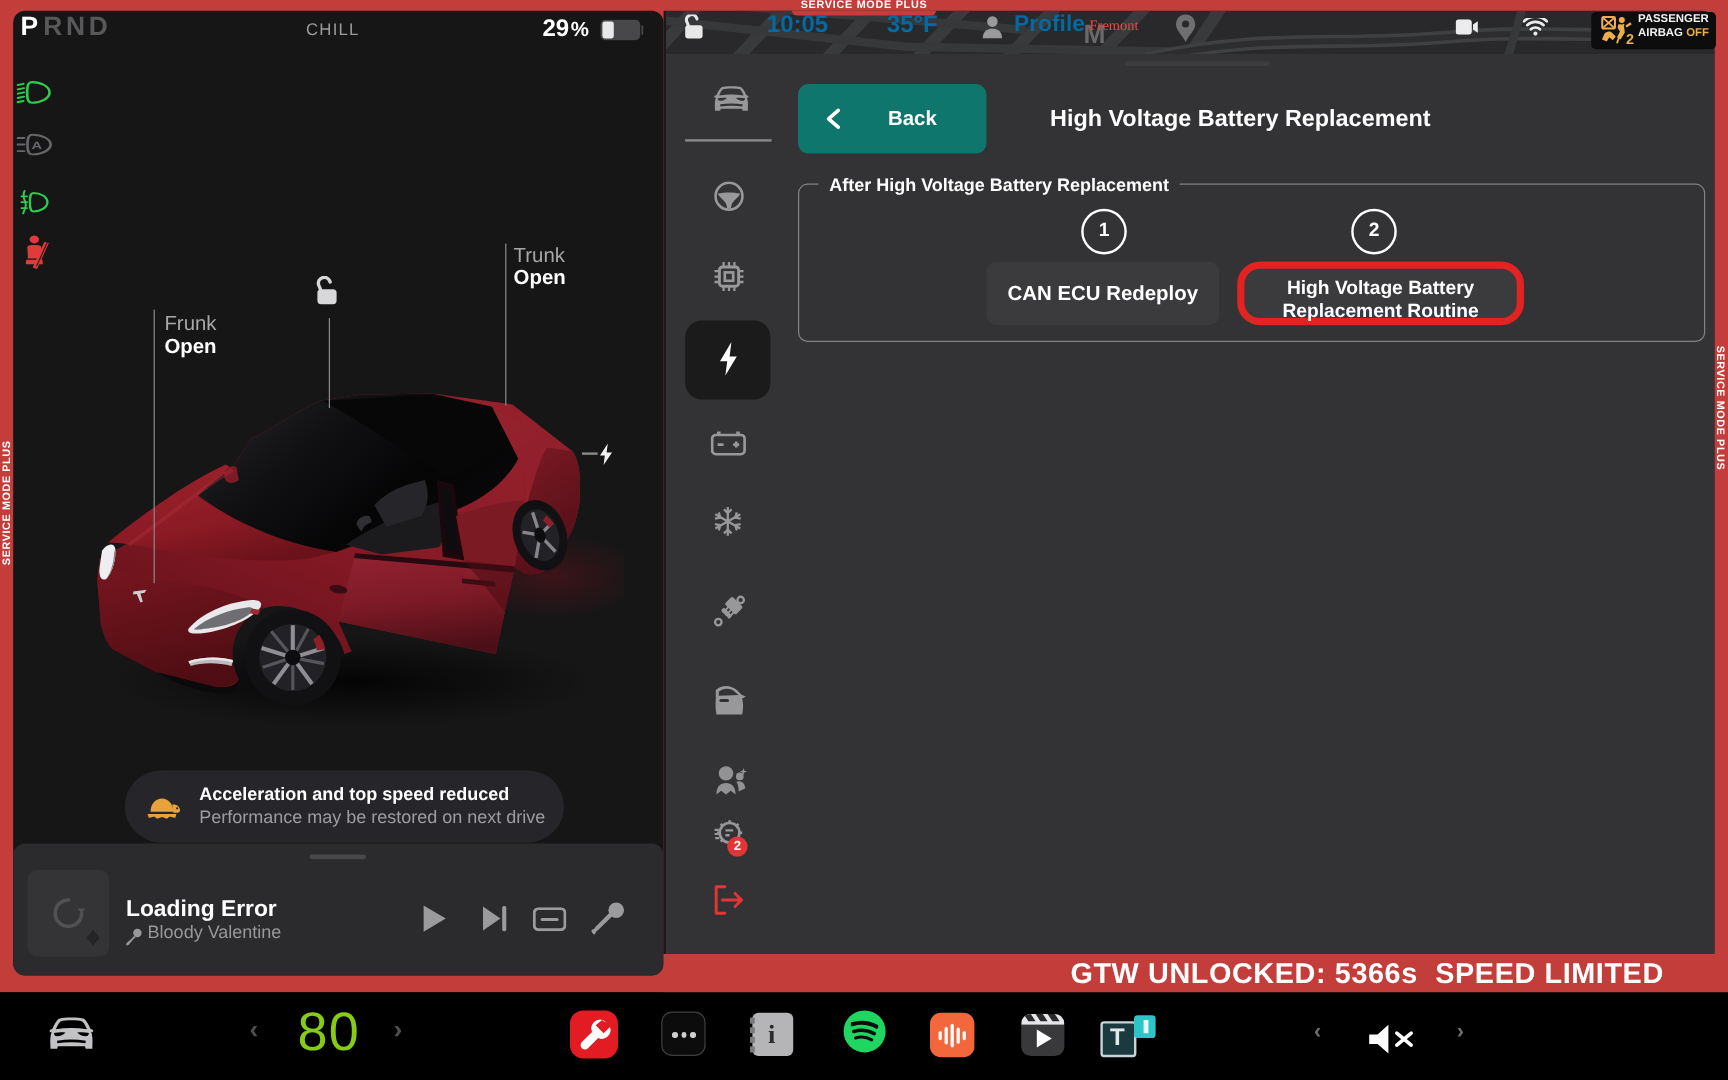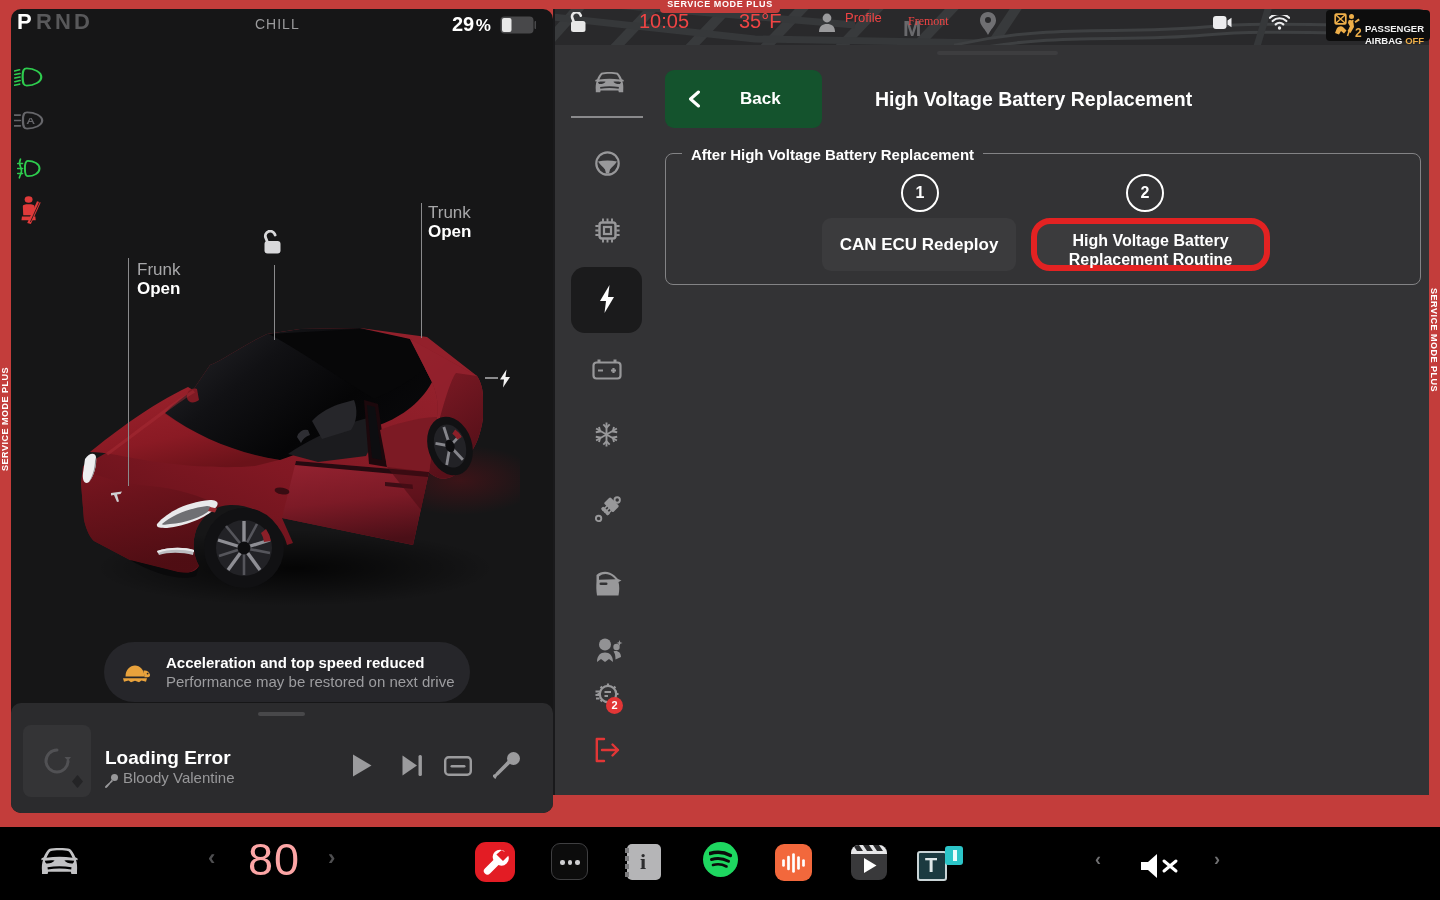--- a/index.html
+++ b/index.html
@@ -37,46 +37,46 @@
   #media .pill{position:absolute;left:247px;top:9px;width:47px;height:4px;border-radius:2px;background:#48484a;}
   #art{position:absolute;left:12px;top:22px;width:68px;height:72px;background:#343436;border-radius:8px;}
   #mtitle{position:absolute;left:94px;top:44px;font-size:19px;font-weight:bold;color:#fff;}
   #msub{position:absolute;left:108px;top:66px;font-size:15px;color:#98989a;}
 
   
   #map{position:absolute;left:555px;top:9px;width:874px;height:36px;background:#29292b;border-top-right-radius:10px;overflow:hidden;}
   #rightpanel{position:absolute;left:555px;top:45px;width:874px;height:750px;background:#333335;}
   #rp-pill{position:absolute;left:382px;top:6px;width:121px;height:4px;border-radius:2px;background:#3d3d3f;}
   
-  .sbtxt{position:absolute;color:#ef4444;font-weight:normal;}
+  .sbtxt{position:absolute;color:#0369a1;font-weight:bold;}
 
   
   #sidebar{position:absolute;left:0px;top:0px;width:100px;height:750px;}
   #seltile{position:absolute;left:16px;top:222px;width:71px;height:66px;background:#1b1b1c;border-radius:14px;}
   #sidediv{position:absolute;left:16px;top:71px;width:72px;height:1.5px;background:#8a8a8c;}
 
   
-  #backbtn{position:absolute;left:110px;top:25px;width:157px;height:58px;background:#14532d;border-radius:9px;color:#fff;}
+  #backbtn{position:absolute;left:110px;top:25px;width:157px;height:58px;background:#0f766e;border-radius:9px;color:#fff;}
   #backbtn .bt{position:absolute;left:75px;top:19px;font-size:17px;font-weight:bold;}
   #rtitle{position:absolute;left:320px;top:43px;width:600px;font-size:19.5px;font-weight:bold;color:#fff;letter-spacing:0px;}
 
   
   #fset{position:absolute;left:110px;top:108px;width:754px;height:130px;border:1px solid #838385;border-radius:8px;}
   #fleg{position:absolute;left:16px;top:-8px;background:#333335;padding:0 9px;font-size:15px;font-weight:bold;color:#fff;white-space:nowrap;}
   .numcirc{position:absolute;width:34px;height:34px;border:2px solid #fff;border-radius:50%;color:#fff;font-size:16px;font-weight:bold;text-align:center;line-height:34px;}
   .gbtn{position:absolute;background:#3b3b3d;border-radius:9px;color:#fff;font-weight:bold;text-align:center;}
 
   
   #banner{position:absolute;left:553px;top:795px;width:887px;height:32px;background:#c33d3b;color:#fff;font-size:24px;font-weight:bold;}
   #banner span{position:absolute;top:3px;white-space:nowrap;letter-spacing:0.5px;}
 
   
   #taskbar{position:absolute;left:0;top:827px;width:1440px;height:73px;background:#000;}
   .tbchev{position:absolute;color:#4f4f51;font-size:22px;font-weight:bold;}
-  #temp80{position:absolute;left:248px;top:7px;font-size:45px;color:#fca5a5;letter-spacing:1px;}
+  #temp80{position:absolute;left:248px;top:7px;font-size:45px;color:#84cc16;letter-spacing:1px;}
   .appico{position:absolute;top:15px;width:40px;height:40px;border-radius:10px;}
 </style>
 </head>
 <body>
 <div id="stage">
   <div id="redbg"></div>
   <div class="abs" style="left:660px;top:9px;width:120px;height:4px;background:#c33d3b;border-radius:0 0 5px 5px;z-index:5;"></div>
   <div id="smp-top">SERVICE MODE PLUS</div>
   <div class="smp-side" id="smp-left">SERVICE MODE PLUS</div>
   <div class="smp-side" id="smp-right">SERVICE MODE PLUS</div>
@@ -377,21 +377,21 @@
   <svg class="abs" style="left:566px;top:12px;" width="22" height="21" viewBox="0 0 22 21">
     <path d="M7.5 9 L6.2 5.8 a4.4 4.4 0 0 1 8.2 -3.1 l0.4 1" fill="none" stroke="#e8e8e8" stroke-width="2.6" stroke-linecap="round"></path>
     <rect x="5" y="9" width="14.5" height="11" rx="2.5" fill="#e8e8e8"></rect>
   </svg>
   <div class="abs sbtxt" style="left:639px;top:10px;font-size:20px;">10:05</div>
   <div class="abs sbtxt" style="left:739px;top:10px;font-size:20px;">35°F</div>
   <svg class="abs" style="left:818px;top:13px;" width="18" height="19" viewBox="0 0 18 19">
     <circle cx="9" cy="5" r="4.4" fill="#9a9a9c"></circle>
     <path d="M1 19 C1 13 4.5 11 9 11 C13.5 11 17 13 17 19 Z" fill="#9a9a9c"></path>
   </svg>
-  <div class="abs sbtxt" style="left:845px;top:10px;font-size:13px;">Profile</div>
+  <div class="abs sbtxt" style="left:845px;top:10px;font-size:19px;">Profile</div>
   <svg class="abs" style="left:1213px;top:16px;" width="19" height="13" viewBox="0 0 19 13">
     <rect x="0" y="0" width="13.5" height="13" rx="3" fill="#ececee"></rect>
     <path d="M14.5 4.5 L18.5 1.8 V 11.2 L14.5 8.5 Z" fill="#ececee"></path>
   </svg>
   <svg class="abs" style="left:1269px;top:15px;" width="21" height="15" viewBox="0 0 21 15">
     <circle cx="10.5" cy="13" r="1.7" fill="#ececee"></circle>
     <path d="M6.7 9.4 a5.6 5.6 0 0 1 7.6 0" fill="none" stroke="#ececee" stroke-width="2.2" stroke-linecap="round"></path>
     <path d="M3.6 6 a10 10 0 0 1 13.8 0" fill="none" stroke="#ececee" stroke-width="2.2" stroke-linecap="round"></path>
     <path d="M0.9 2.8 a13.8 13.8 0 0 1 19.2 0" fill="none" stroke="#ececee" stroke-width="2.2" stroke-linecap="round"></path>
   </svg>
@@ -403,21 +403,21 @@
       </g>
       <g fill="#edae49">
         <circle cx="17.5" cy="3.6" r="2.5"></circle>
         <path d="M14.5 7.5 C17 6.5 19 7.5 19.5 10 L20 14 L16.5 20 L13.5 18 L16 13.5 L14 10 Z"></path>
         <path d="M20.5 8.5 L24.5 5.5 L25.8 7.2 L21.5 10 Z"></path>
         <path d="M1 20 L2.8 15.5 C4.5 13 7.5 12.5 9.5 14.5 L12.5 17.5 L10 20.5 L7 18 L5 21.5 Z"></path>
       </g>
       <path d="M19 7 L13.5 23" stroke="#edae49" stroke-width="1.6"></path>
       <text x="21" y="23.5" font-size="12" font-weight="bold" fill="#edae49" font-family="Liberation Sans,sans-serif">2</text>
     </svg>
-    <div style="position:absolute;left:39px;top:13px;font-size:9.5px;font-weight:bold;color:#f2f2f2;line-height:12px;letter-spacing:0px;white-space:nowrap;text-align:center;">PASSENGER<br>AIRBAG <span style="color:#edae49;">OFF</span></div>
+    <div style="position:absolute;left:39px;top:0;font-size:9.5px;font-weight:bold;color:#f2f2f2;line-height:12px;letter-spacing:0px;white-space:nowrap;">PASSENGER<br>AIRBAG <span style="color:#edae49;">OFF</span></div>
   </div>
 
   <div id="rightpanel">
     <div id="rp-pill"></div>
     <div id="sidebar">
       <div id="sidediv"></div>
 
       <svg class="abs" style="left:40px;top:26px;" width="29" height="23" viewBox="0 0 37 29">
       <path fill-rule="evenodd" fill="#98989a" d="M8 2 C12 0.6 25 0.6 29 2 C31 3.5 33 7 34.3 10.3 L36.6 11.4 L36.6 13.2 L35 12.8 C36 16 36.4 20 36 24 L36 27 L30.4 27 L29.8 24.8 L7.2 24.8 L6.6 27 L1 27 L1 24 C0.6 20 1 16 2 12.8 L0.4 13.2 L0.4 11.4 L2.7 10.3 C4 7 6 3.5 8 2 Z
       M9.4 4.2 C7.8 5.8 6.5 8.2 5.5 10.8 C14 9.4 23 9.4 31.5 10.8 C30.5 8.2 29.2 5.8 27.6 4.2 C23.5 3 13.5 3 9.4 4.2 Z
@@ -520,20 +520,24 @@
     <div id="rtitle">High Voltage Battery Replacement</div>
     <div id="fset">
       <div id="fleg">After High Voltage Battery Replacement</div>
       <div class="numcirc" style="left:235px;top:20px;">1</div>
       <div class="numcirc" style="left:460px;top:20px;">2</div>
       <div class="gbtn" id="btn1" style="left:156px;top:64px;width:194px;height:53px;font-size:17px;line-height:53px;">CAN ECU Redeploy</div>
       <div class="gbtn" id="btn2" style="left:365px;top:64px;width:227px;height:34px;font-size:16px;line-height:19px;padding-top:7px;border:6px solid #e32222;border-radius:19px;">High Voltage Battery<br>Replacement Routine</div>
     </div>
   </div>
 
+  <div id="banner">
+    <span style="left:339px;">GTW UNLOCKED: 5366s</span>
+    <span style="left:643px;">SPEED LIMITED</span>
+  </div>
 
   <div id="taskbar">
 
     <svg class="abs" style="left:41px;top:20px;" width="37" height="29" viewBox="0 0 37 29">
       <path fill-rule="evenodd" fill="#c2c2c4" d="M8 2 C12 0.6 25 0.6 29 2 C31 3.5 33 7 34.3 10.3 L36.6 11.4 L36.6 13.2 L35 12.8 C36 16 36.4 20 36 24 L36 27 L30.4 27 L29.8 24.8 L7.2 24.8 L6.6 27 L1 27 L1 24 C0.6 20 1 16 2 12.8 L0.4 13.2 L0.4 11.4 L2.7 10.3 C4 7 6 3.5 8 2 Z
       M9.4 4.2 C7.8 5.8 6.5 8.2 5.5 10.8 C14 9.4 23 9.4 31.5 10.8 C30.5 8.2 29.2 5.8 27.6 4.2 C23.5 3 13.5 3 9.4 4.2 Z
       M3.8 13.8 C7 13.2 10.4 13 13.6 13.4 C11.8 15.6 8.6 16.8 5.2 16.4 C4.5 15.7 4 14.8 3.8 13.8 Z
       M33.2 13.8 C30 13.2 26.6 13 23.4 13.4 C25.2 15.6 28.4 16.8 31.8 16.4 C32.5 15.7 33 14.8 33.2 13.8 Z
       M6.5 20.2 C14.3 19 22.7 19 30.5 20.2 L30.2 22.4 C22.6 21.3 14.4 21.3 6.8 22.4 Z"></path>
     </svg>

